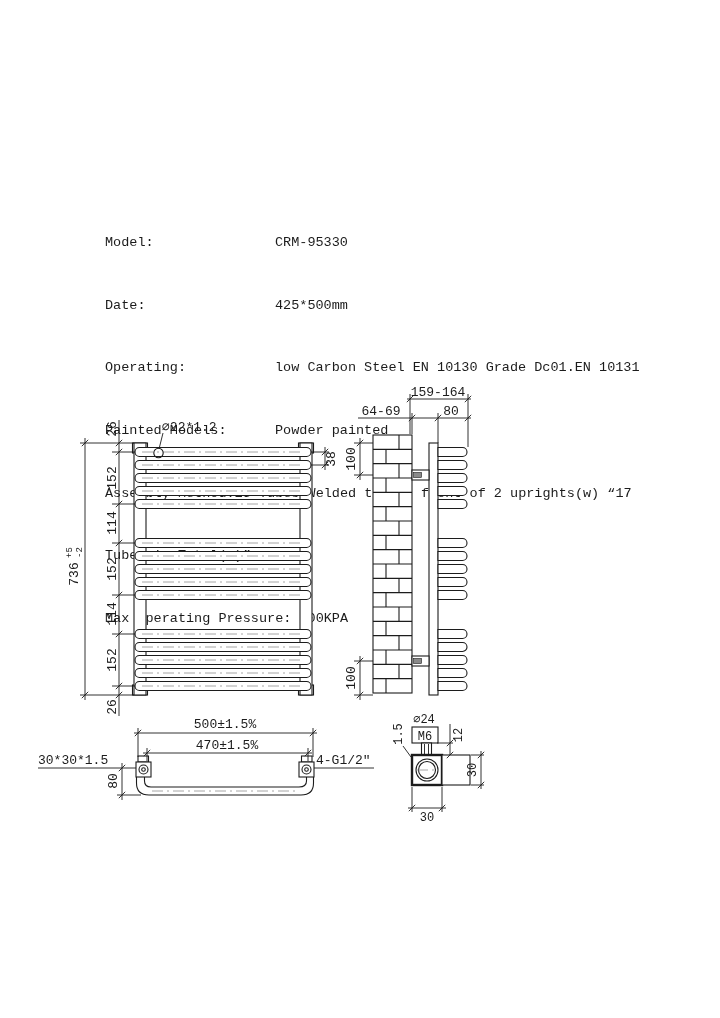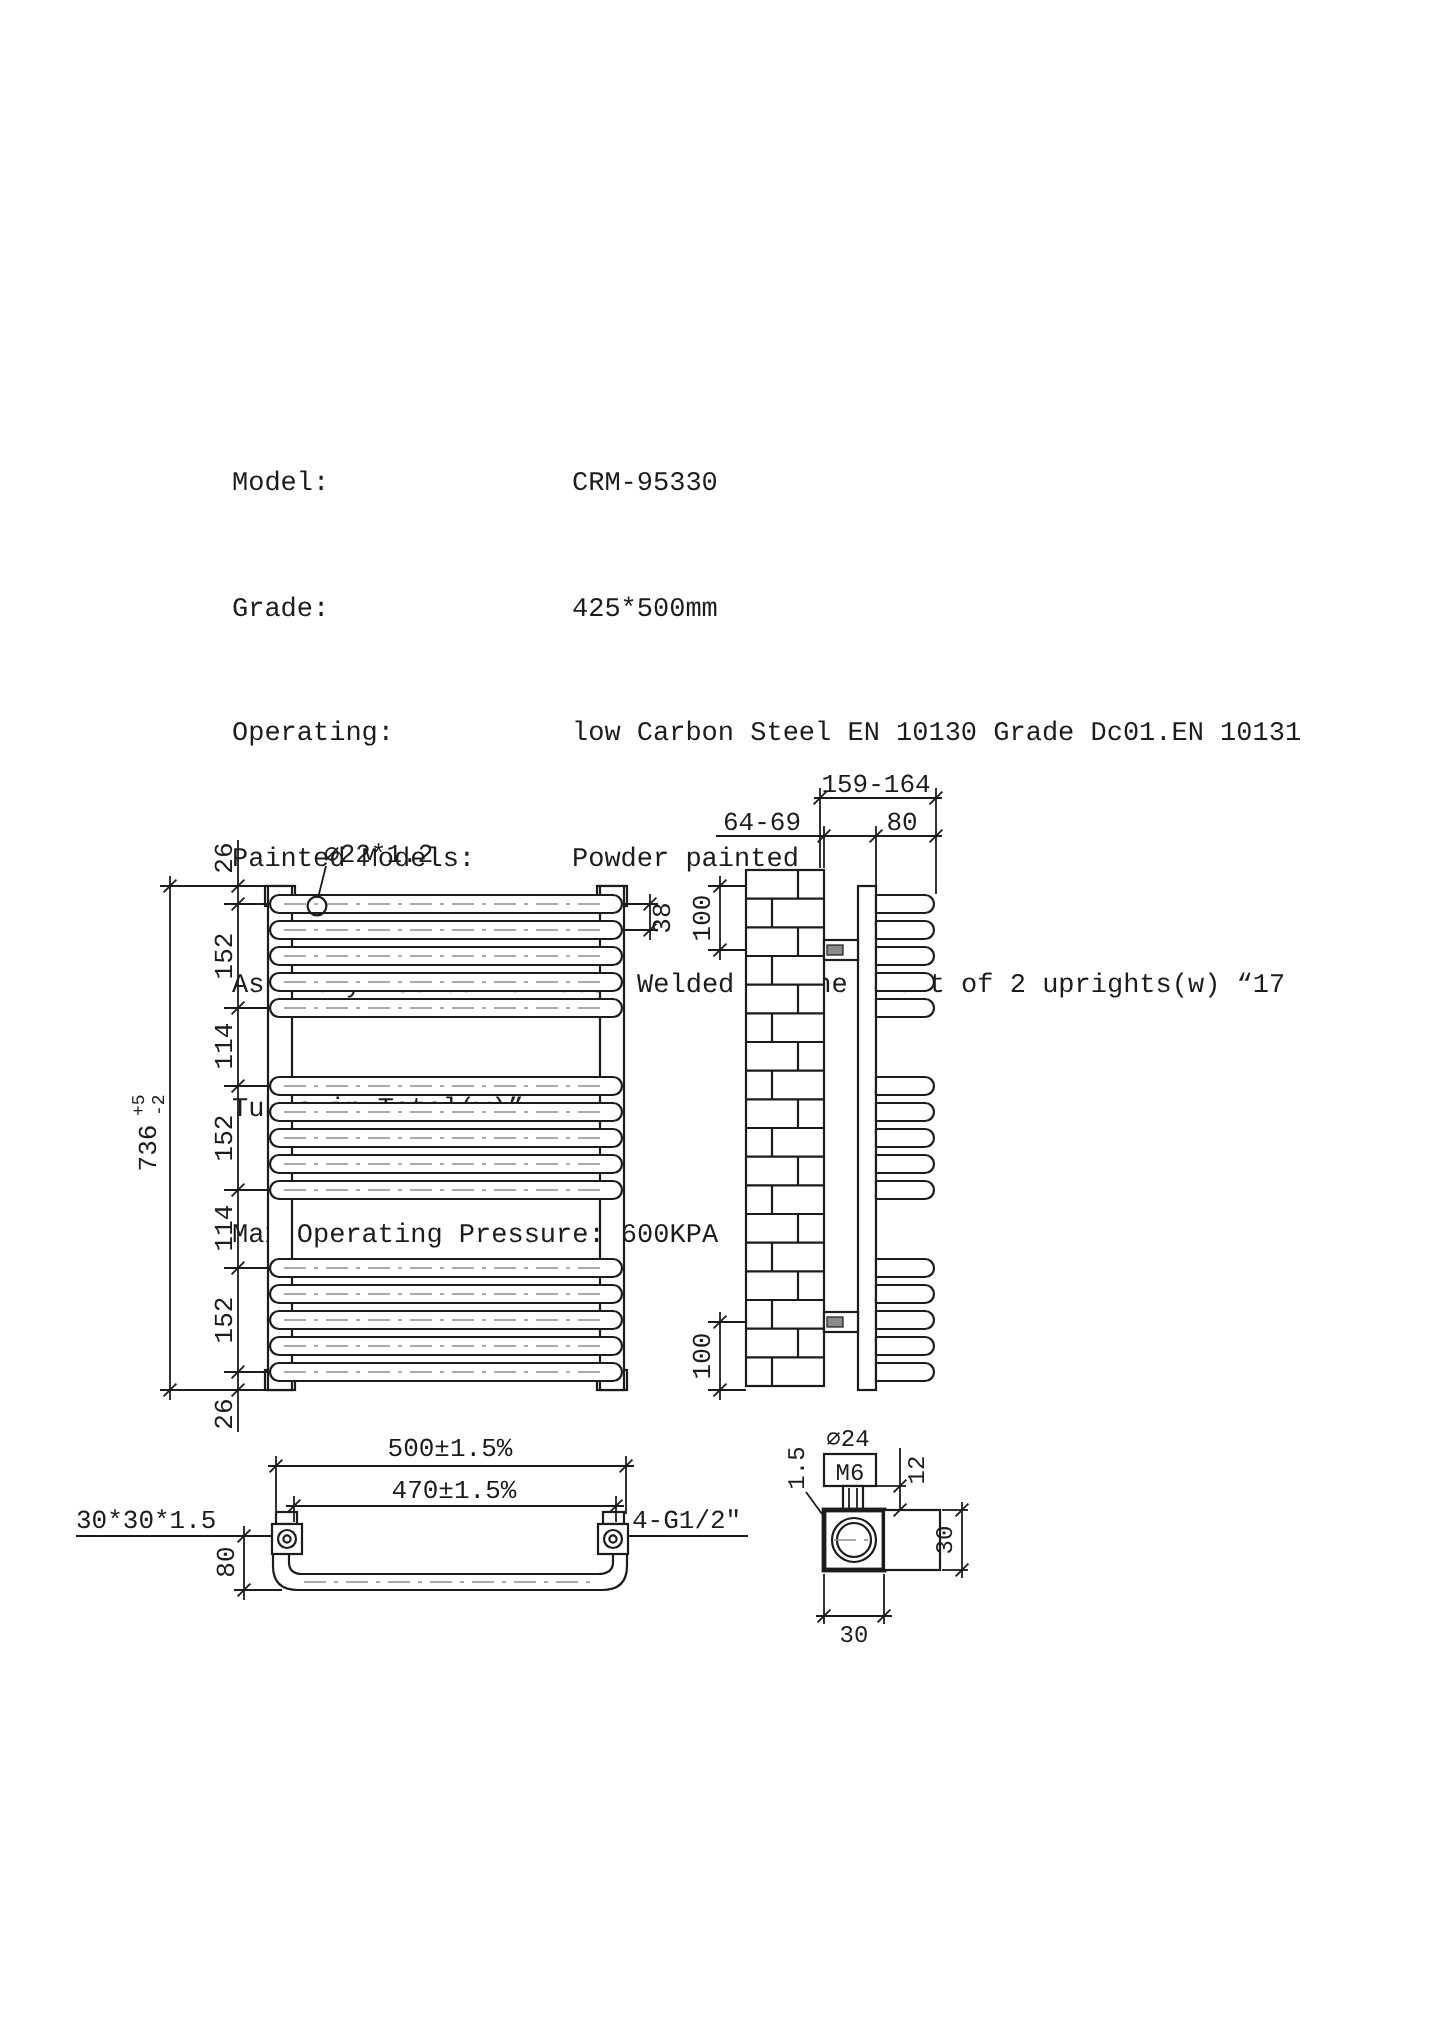--- a/index.html
+++ b/index.html
@@ -1,18 +1,18 @@
 <!DOCTYPE html>
 <html><head>
 <meta charset="utf-8">
 <style>
   html,body{margin:0;padding:0;background:#fff;}
   .sheet{position:relative;width:720px;height:1018px;background:#ffffff;overflow:hidden;
          font-family:"Liberation Mono","DejaVu Sans Mono",monospace;color:#1c1c1c;}
-  .spec{position:absolute;left:116px;top:191px;font-size:13.5px;line-height:20.9px;white-space:pre;}
+  .spec{position:absolute;left:105px;top:191px;font-size:13.5px;line-height:20.9px;white-space:pre;}
   .spec-row{display:flex;}
   .spec-label{width:170px;flex:0 0 170px;}
   svg.drawing{position:absolute;left:0;top:0;}
   .s{stroke:#1c1c1c;stroke-width:1.1;fill:none;}
   .sf{stroke:#1c1c1c;stroke-width:1.1;fill:#ffffff;}
   .thick{stroke-width:2.4;}
   .dim{stroke:#1c1c1c;stroke-width:0.9;fill:none;}
   .cl{stroke:#8f8f8f;stroke-width:0.8;fill:none;stroke-dasharray:11 4 2 4;}
   .bolt{fill:#8a8a8a;stroke:#1c1c1c;stroke-width:0.6;}
   text{font-family:"Liberation Mono","DejaVu Sans Mono","DejaVu Sans",monospace;
@@ -23,21 +23,21 @@
 <body>
 
 <div class="sheet">
 
   <div class="spec">
     <div class="spec-row">
       <span class="spec-label">Model:</span>
       <span>CRM-95330</span>
     </div>
     <div class="spec-row">
-      <span class="spec-label">Grade:</span>
+      <span class="spec-label">Date:</span>
       <span>425*500mm</span>
     </div>
     <div class="spec-row">
       <span class="spec-label">Operating:</span>
       <span>low Carbon Steel EN 10130 Grade Dc01.EN 10131</span>
     </div>
     <div class="spec-row">
       <span class="spec-label">Painted Models:</span>
       <span>Powder painted</span>
     </div>

